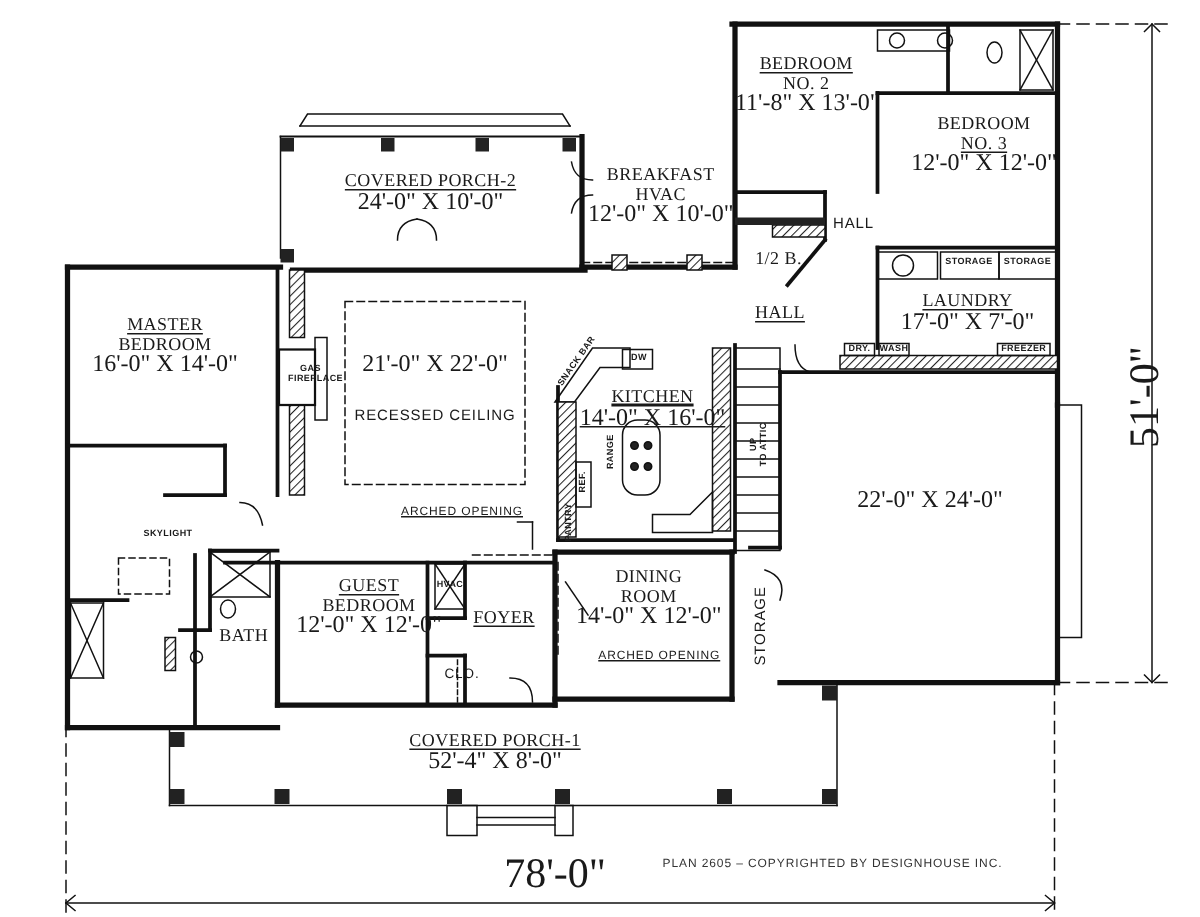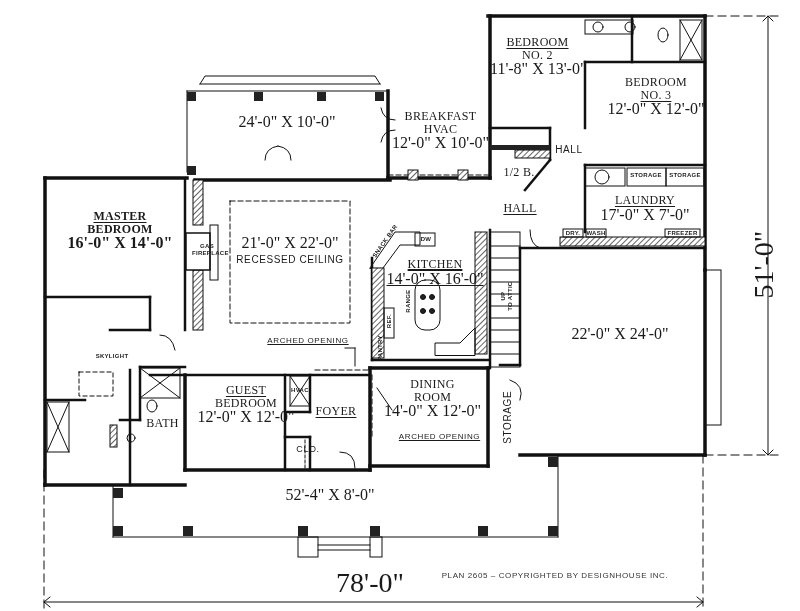--- a/index.html
+++ b/index.html
@@ -226,20 +226,21 @@
       <line x1="705" y1="16" x2="780" y2="16" stroke-dasharray="8,5"></line>
       <line x1="705" y1="455" x2="780" y2="455" stroke-dasharray="8,5"></line>
       <line x1="768" y1="16" x2="768" y2="455"></line>
       <path d="M763 21 L768 16 L773 21"></path>
       <path d="M763 450 L768 455 L773 450"></path>
     </g>
   </g>
 </svg>
 
 <div class="lbl" style="left:192px;top:114px;width:190px;">
+  <div class="rname u">COVERED PORCH-2</div>
   <div class="rdim">24'-0" X 10'-0"</div>
 </div>
 
 <div class="lbl" style="left:388px;top:110px;width:105px;">
   <div class="rname">BREAKFAST</div>
   <div class="rname">HVAC</div>
   <div class="rdim">12'-0" X 10'-0"</div>
 </div>
 
 <div class="lbl" style="left:490px;top:36px;width:95px;">
@@ -247,29 +248,29 @@
   <div class="rname">NO. 2</div>
   <div class="rdim">11'-8" X 13'-0"</div>
 </div>
 
 <div class="lbl" style="left:606px;top:76px;width:100px;">
   <div class="rname">BEDROOM</div>
   <div class="rname u">NO. 3</div>
   <div class="rdim">12'-0" X 12'-0"</div>
 </div>
 
-<div class="lbl" style="left:55px;top:210px;width:130px;font-weight:bold;">
+<div class="lbl" style="left:45px;top:210px;width:130px;">
   <div class="rname u">MASTER</div>
   <div class="rname">BEDROOM</div>
   <div class="rdim">16'-0" X 14'-0"</div>
 </div>
 
 <div class="lbl" style="left:230px;top:235px;width:120px;">
   <div class="rdim">21'-0" X 22'-0"</div>
-  <div class="small" style="margin-top:3px;">RECESSED CEILING</div>
+  <div class="small" style="margin-top:21px;">RECESSED CEILING</div>
 </div>
 
 <div class="lbl" style="left:380px;top:258px;width:110px;text-decoration:underline;">
   <div class="rname u">KITCHEN</div>
   <div class="rdim">14'-0" X 16'-0"</div>
 </div>
 
 <div class="lbl" style="left:590px;top:194px;width:110px;">
   <div class="rname u">LAUNDRY</div>
   <div class="rdim">17'-0" X 7'-0"</div>
@@ -292,20 +293,21 @@
 <div class="lbl rname" style="left:140px;top:417px;width:45px;">BATH</div>
 <div class="lbl rname u" style="left:304px;top:405px;width:64px;">FOYER</div>
 
 <div class="lbl" style="left:380px;top:378px;width:105px;">
   <div class="rname">DINING</div>
   <div class="rname">ROOM</div>
   <div class="rdim">14'-0" X 12'-0"</div>
 </div>
 
 <div class="lbl" style="left:245px;top:487px;width:170px;">
+  <div class="rname u">COVERED PORCH-1</div>
   <div class="rdim">52'-4" X 8'-0"</div>
 </div>
 
 <div class="lbl small vert" style="left:478px;top:412px;width:60px;">STORAGE</div>
 
 <div class="lbl tiny" style="left:192px;top:243px;width:30px;line-height:1.2;">
   <div>GAS</div>
   <div>FIREPLACE</div>
 </div>
 <div class="lbl tiny" style="left:365px;top:238px;width:40px;transform:rotate(-55deg);">SNACK BAR</div>

